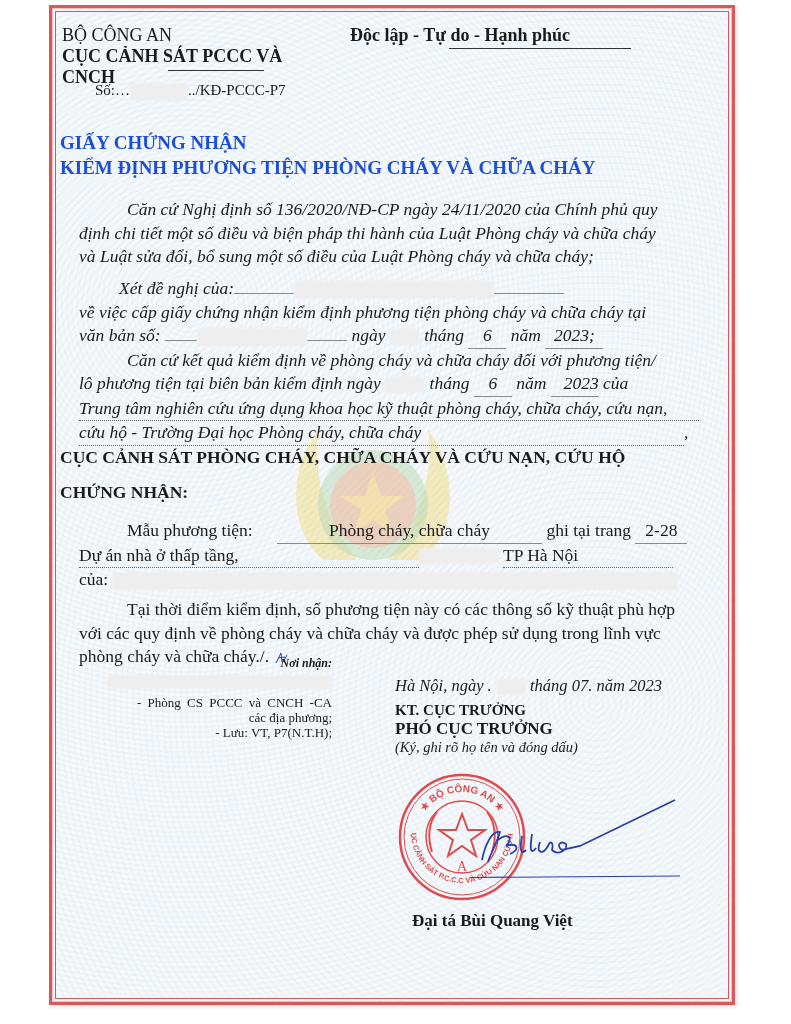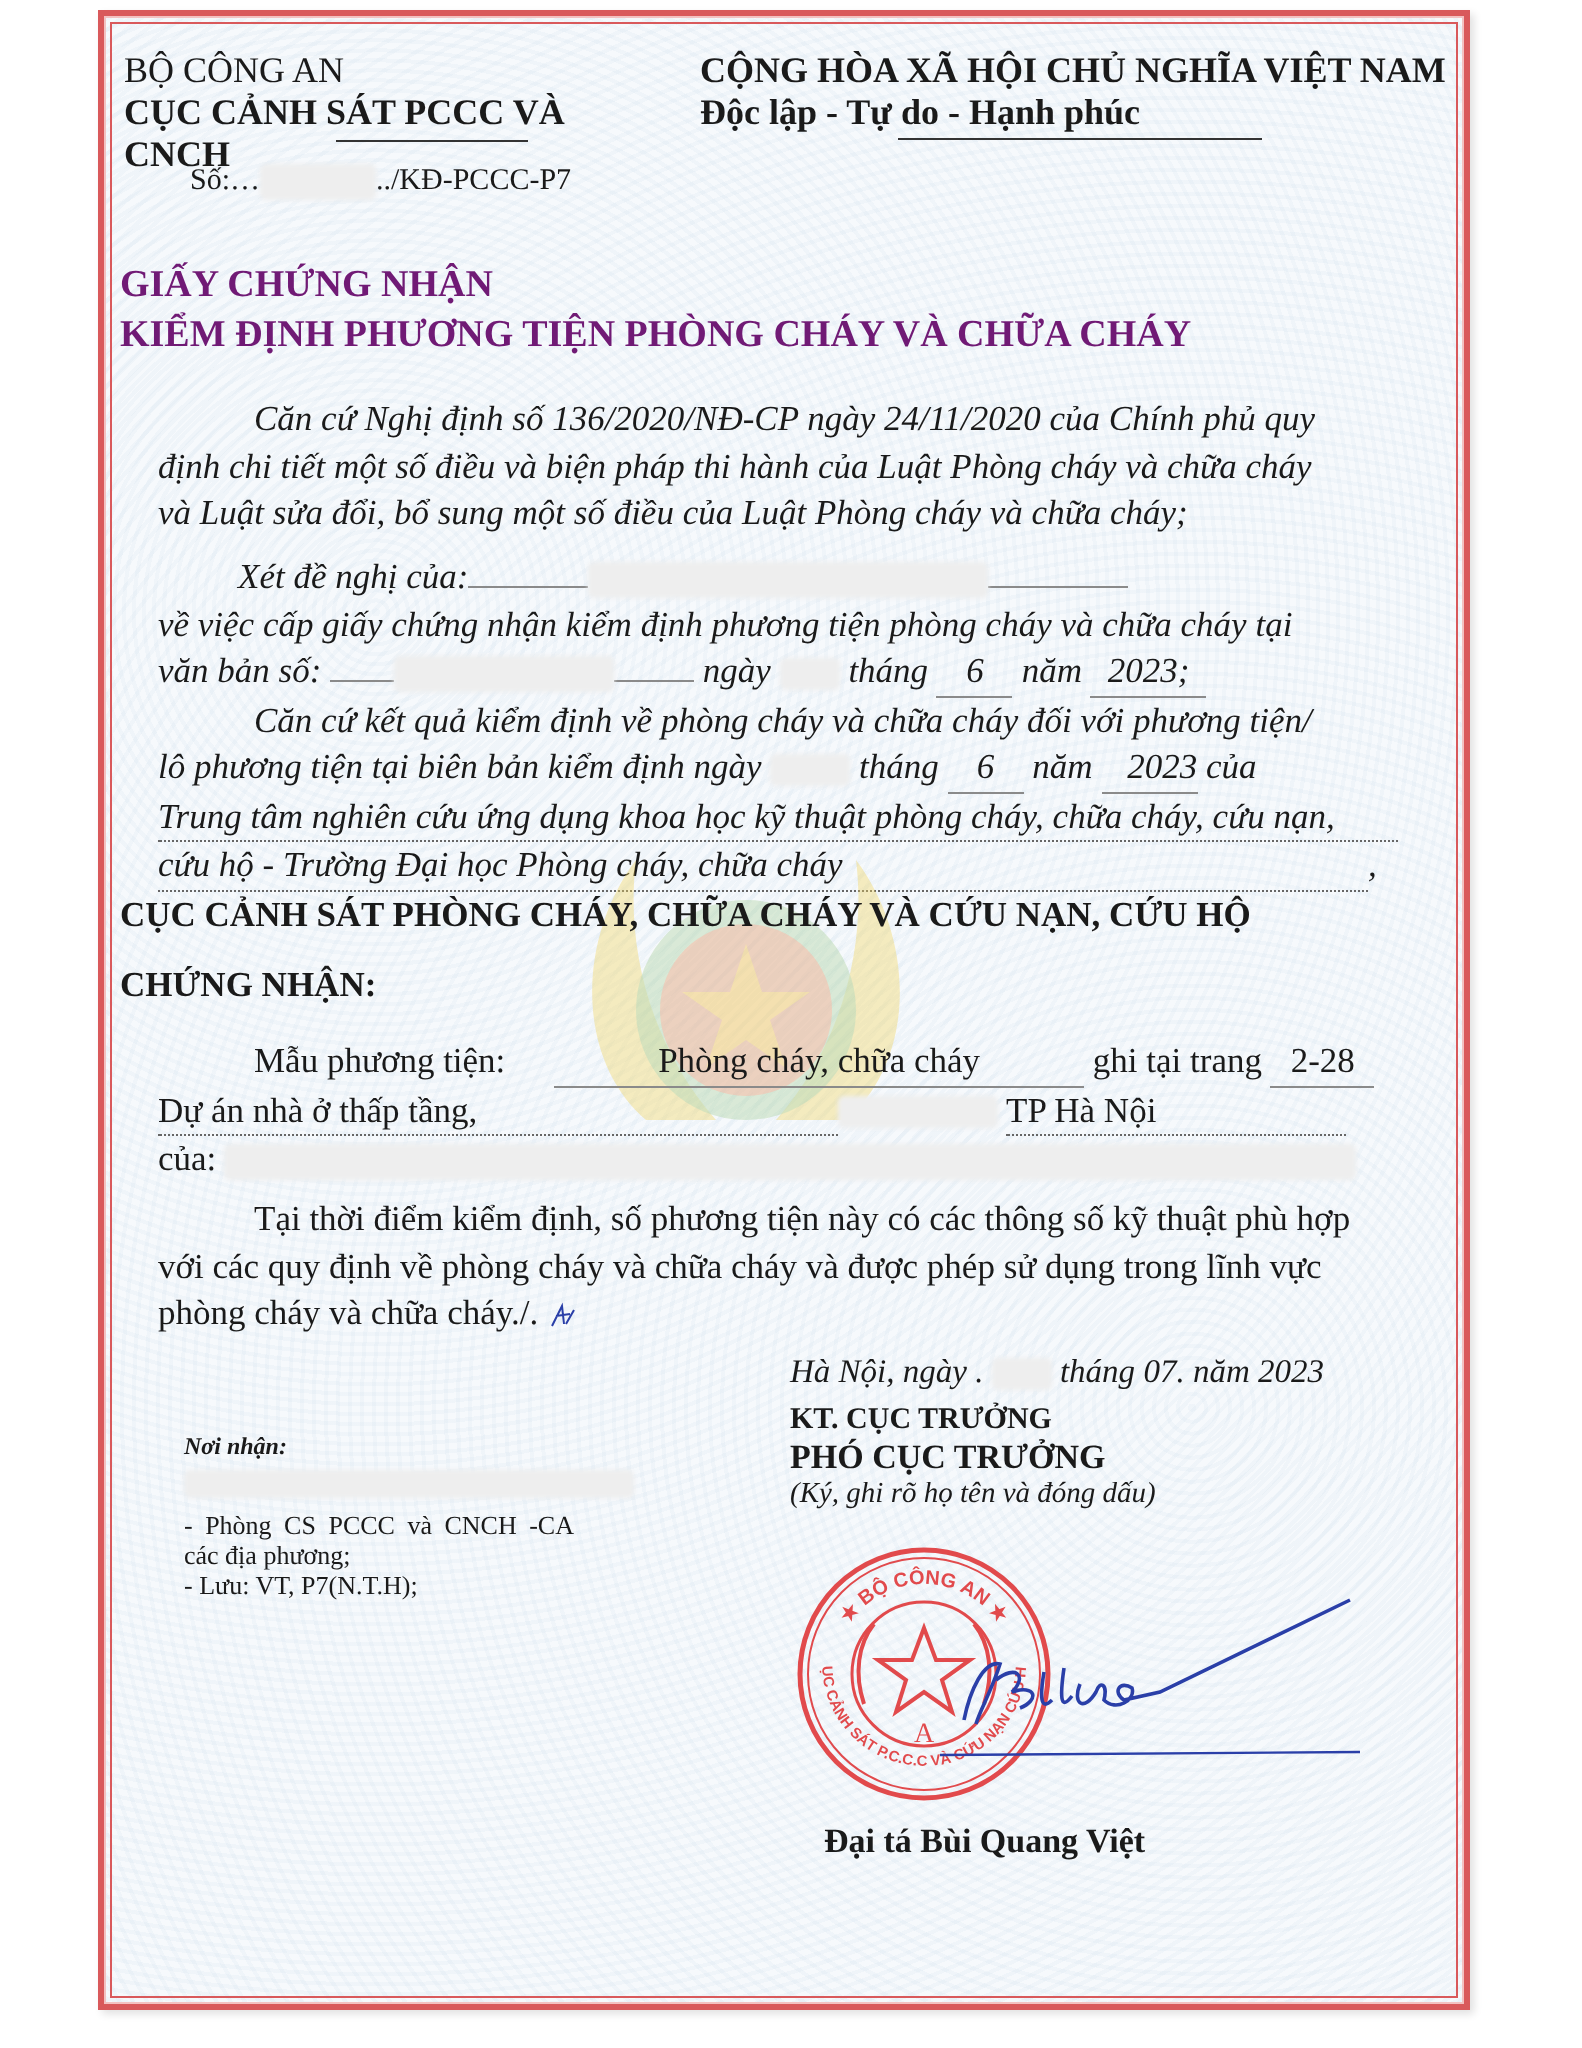--- a/index.html
+++ b/index.html
@@ -38,31 +38,31 @@
   #left-header .l1 { font-size: 18px; }
   #left-header .l2 { font-size: 18px; font-weight: bold; }
   #right-header { left: 350px; top: 25px; width: 380px; }
   #right-header .r1 { font-size: 18px; font-weight: bold; }
   #right-header .r2 { font-size: 18px; font-weight: bold; }
   #right-header .uline { width: 180px; height: 1px; background: #333; margin: 0 auto; }
   #doc-number { left: 95px; top: 82px; font-size: 15px; }
 
   
   #title-block { left: 60px; top: 130px; width: 670px; }
-  #title-block div { color: #701a75; font-weight: bold; font-size: 19px; line-height: 25px; }
+  #title-block div { color: #1d4ed8; font-weight: bold; font-size: 19px; line-height: 25px; }
 
   
   .body-text { font-size: 17.5px; line-height: 23.5px; }
   .para { position: absolute; left: 79px; width: 624px; }
 
   
   #emblem { left: 283px; top: 410px; width: 180px; height: 160px; opacity: 0.55; }
 
   
-  #receivers { left: 92px; top: 716px; width: 240px; font-size: 13px; line-height: 15px; }
+  #receivers { left: 92px; top: 656px; width: 240px; font-size: 13px; line-height: 15px; text-align: right; }
   #receivers .head { font-size: 12px; font-weight: bold; font-style: italic; }
 
   
   #sign-block { left: 395px; top: 676px; width: 300px; }
   #stamp { left: 397px; top: 772px; width: 130px; height: 130px; opacity: 0.9; }
   #signature { left: 470px; top: 790px; width: 210px; height: 90px; }
 </style>
 </head>
 <body>
 
@@ -73,21 +73,20 @@
 <div id="left-header" class="abs center">
   <div class="l1">BỘ CÔNG AN</div>
   <div class="l2">CỤC CẢNH SÁT PCCC VÀ CNCH</div>
 </div>
 <div class="abs" style="left:168px;top:70px;width:96px;height:1px;background:#333;"></div>
 <div id="doc-number" class="abs line">
   <span>Số:…</span><span class="blur" style="width:58px;height:18px;"></span><span>../KĐ-PCCC-P7</span>
 </div>
 
 <div id="right-header" class="abs center">
-  <div class="r1">CỘNG HÒA XÃ HỘI CHỦ NGHĨA VIỆT NAM</div>
   <div class="r2">Độc lập - Tự do - Hạnh phúc</div>
   <div class="uline" style="margin-top:2px;width:182px;"></div>
 </div>
 
 <div id="title-block" class="abs center">
   <div>GIẤY CHỨNG NHẬN</div>
   <div>KIỂM ĐỊNH PHƯƠNG TIỆN PHÒNG CHÁY VÀ CHỮA CHÁY</div>
 </div>
 
 <div class="para body-text italic" style="top:198px;">

